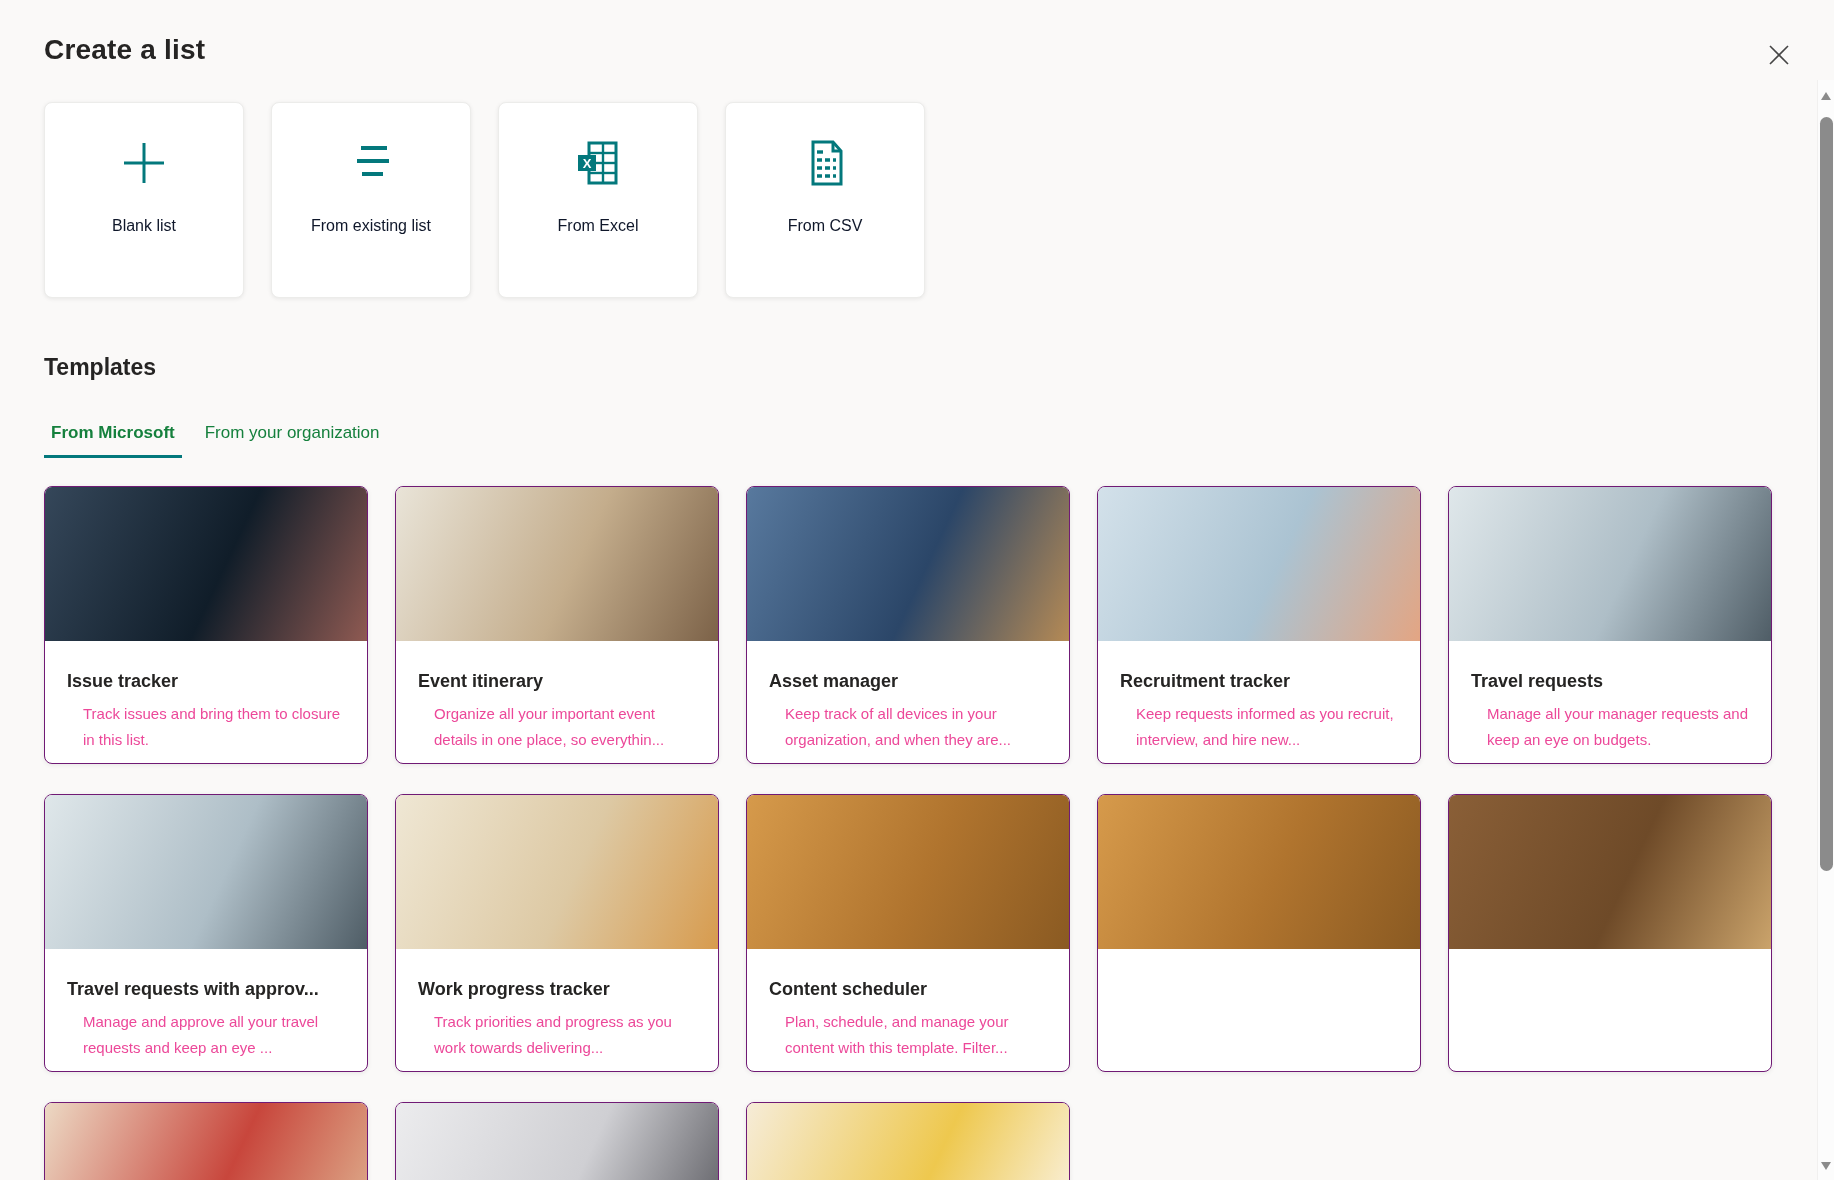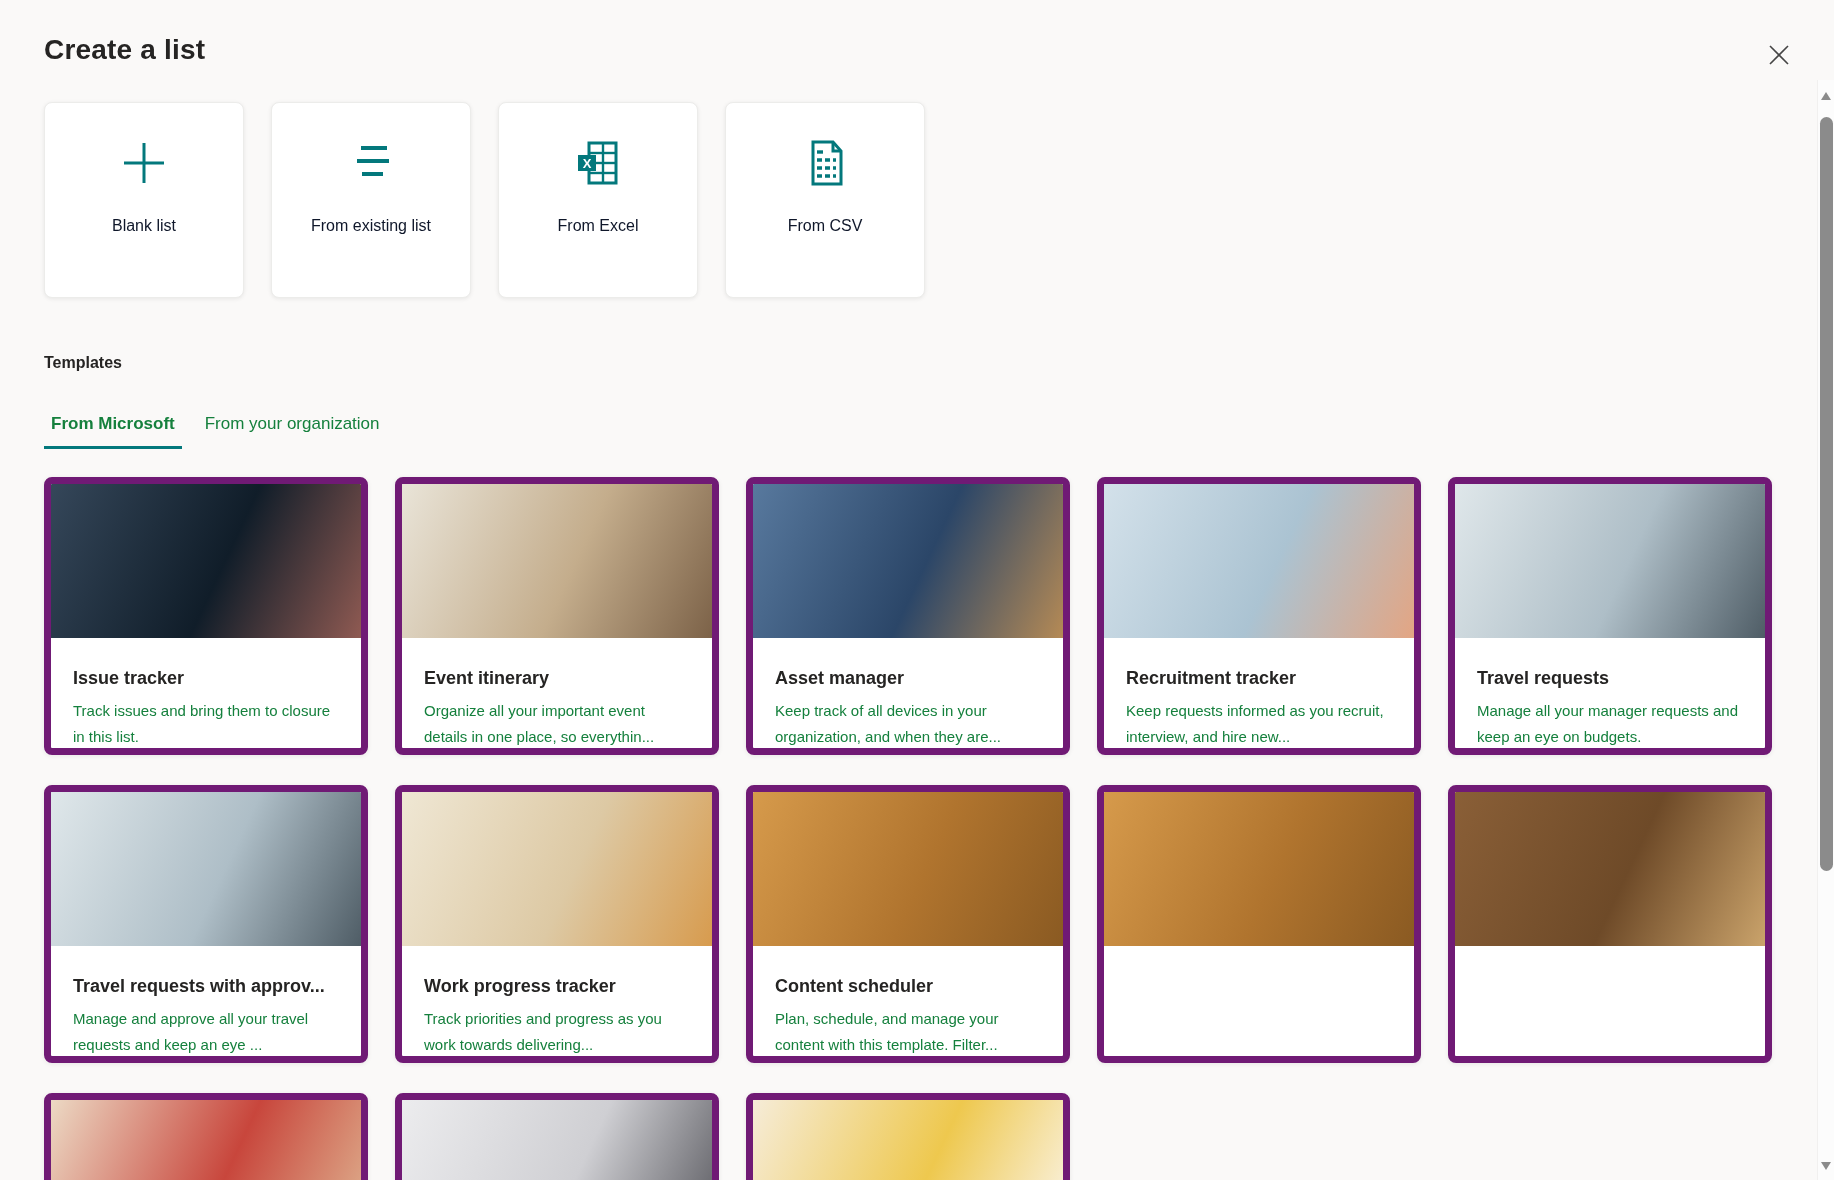--- a/index.html
+++ b/index.html
@@ -37,21 +37,21 @@
     box-shadow:0 1px 4px rgba(0,0,0,0.08);
     cursor:pointer;
     text-align:center;
   }
   .method-icon { margin-top:36px; height:48px; display:flex; align-items:center; justify-content:center; }
   .method-label { margin-top:30px; font-size:16px; color:#0f172a; }
 
   
   .templates-heading {
     margin:56px 0 0 0;
-    font-size:16px; font-weight:700; color:#252423;
+    font-size:23px; font-weight:700; color:#252423;
   }
   .tabs { display:flex; margin-top:42px; }
   .tab {
     padding:0 7px 12px 7px;
     font-size:17px; color:#15803d;
     border-bottom:3px solid transparent;
     cursor:pointer;
   }
   .tab.active { font-weight:700; border-bottom-color:#03787c; }
   .tab + .tab { margin-left:16px; }
@@ -59,30 +59,30 @@
   
   .grid {
     margin-top:28px;
     display:grid;
     grid-template-columns:repeat(5, 324px);
     gap:30px 27px;
   }
   .tcard {
     width:324px; height:278px;
     background:#ffffff;
-    border:7px solid #701a75;
+    border:1px solid #701a75;
     border-radius:8px;
     box-shadow:0 1px 5px rgba(0,0,0,0.08);
     overflow:hidden;
     cursor:pointer;
   }
   .timg { width:100%; height:154px; }
   .tbody { padding:30px 22px 0 22px; }
   .ttitle { font-size:18px; font-weight:700; color:#252423; }
-  .tdesc  { margin-top:9px; font-size:15px; line-height:26px; color:#15803d; max-width:282px; }
+  .tdesc  { margin-top:9px; font-size:15px; line-height:26px; color:#ec4899; max-width:282px;margin-left:16px; }
 
   
   .scrollbar {
     position:absolute; top:80px; right:0;
     width:17px; height:1100px;
     background:#fcfcfc;
     border-left:1px solid #f1f0ef;
   }
   .scroll-arrow { position:absolute; left:3px; width:0; height:0; }
   .scroll-arrow.up {

